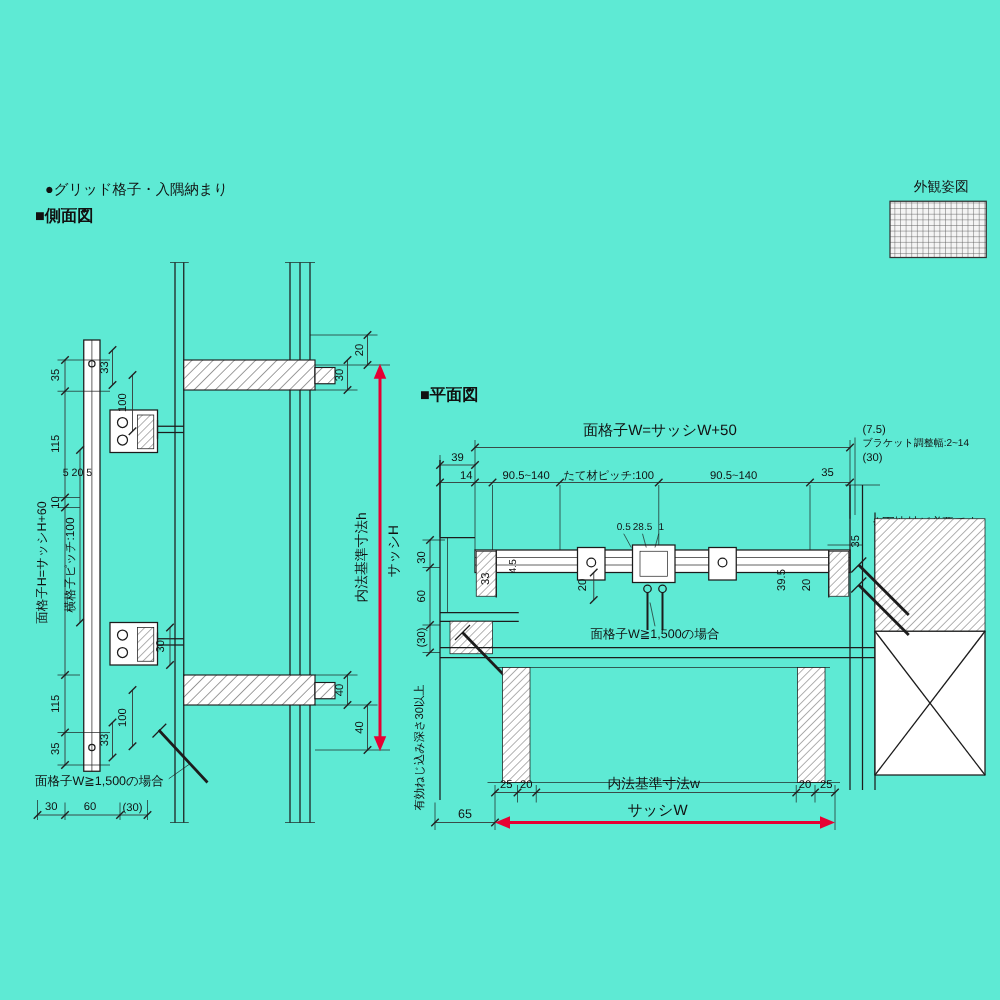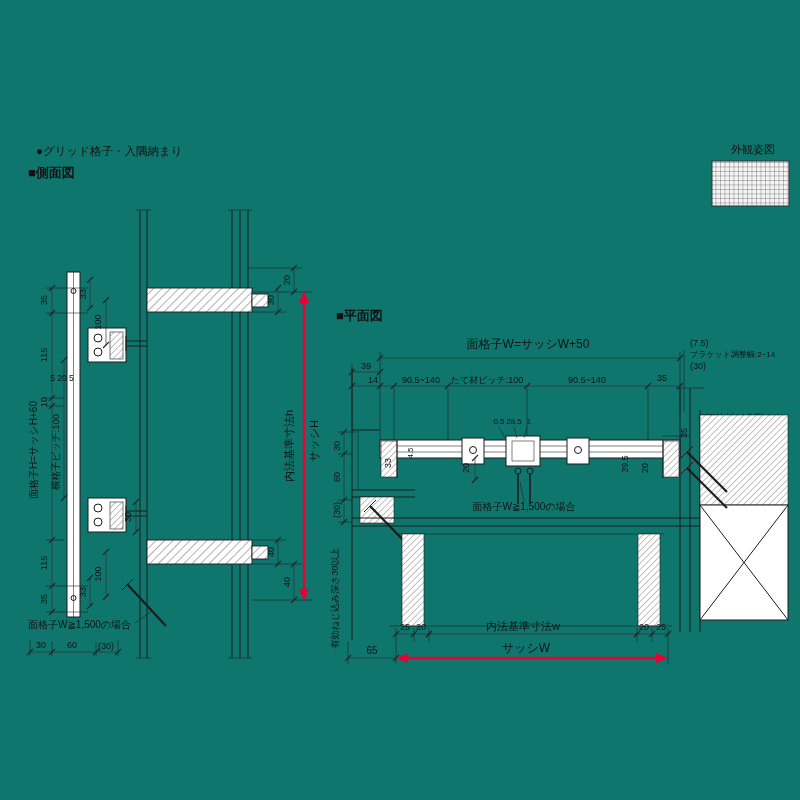--- a/index.html
+++ b/index.html
@@ -1,16 +1,16 @@
 <!DOCTYPE html>
 <html><head>
 <meta charset="utf-8">
 <style>
   html,body{margin:0;padding:0;background:#ffffff;}
-  .page{width:800px;height:800px;position:relative;background:#0f766e;overflow:hidden;}
+  .page{width:800px;height:800px;position:relative;background:#5eead4;overflow:hidden;}
   svg{display:block}
   .ln{stroke:#1c1c1c;stroke-width:1;fill:none}
   .thin{stroke:#1c1c1c;stroke-width:0.55;fill:none}
   .dim{stroke:#333;stroke-width:0.7;fill:none}
   .tick{stroke:#222;stroke-width:1.1}
   .scr{stroke:#1c1c1c;stroke-width:2.2;fill:none}
   .scr2{stroke:#1c1c1c;stroke-width:1.6;fill:none}
   .fillw{fill:#ffffff;stroke:#1c1c1c;stroke-width:1}
   .hatchf{fill:url(#hatch);stroke:#1c1c1c;stroke-width:0.9}
   .hatcht{fill:url(#hatch2);stroke:#1c1c1c;stroke-width:0.6}

